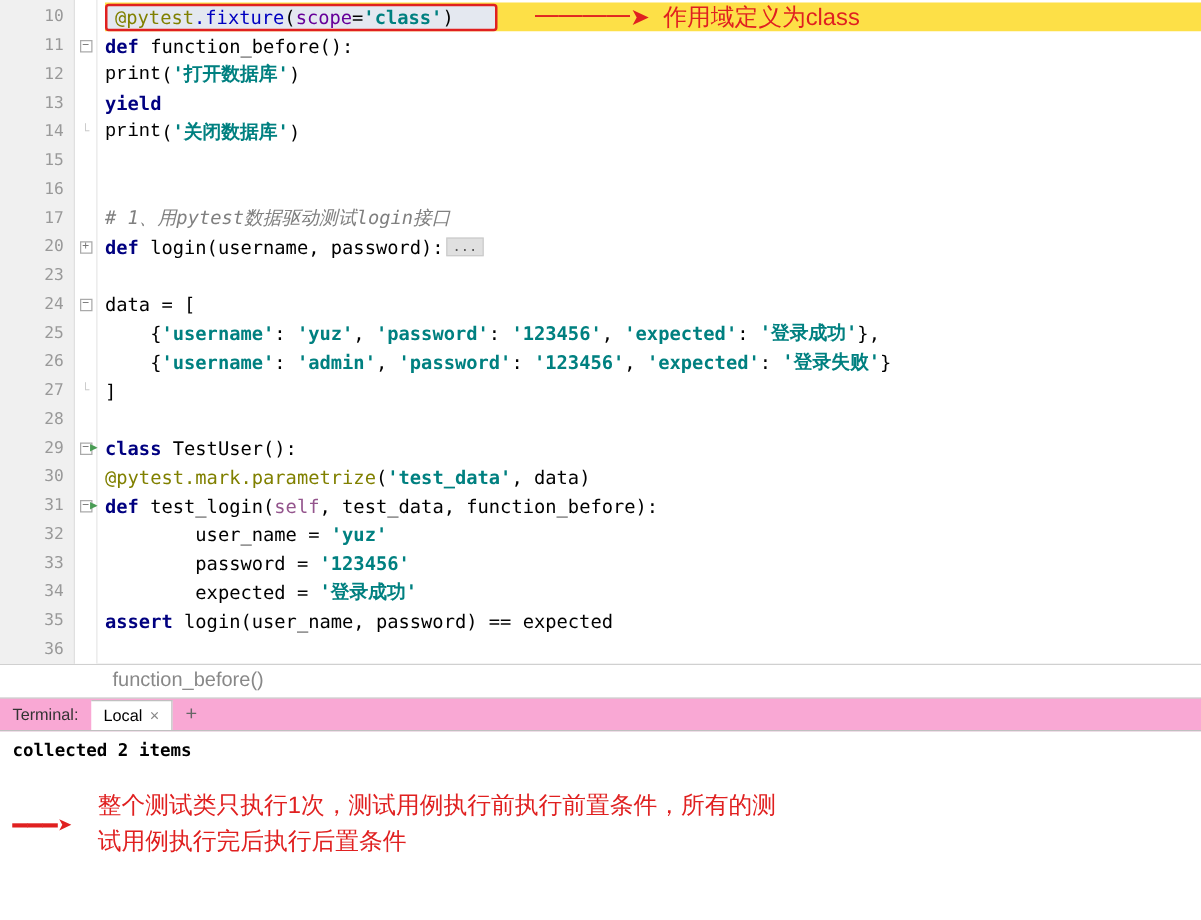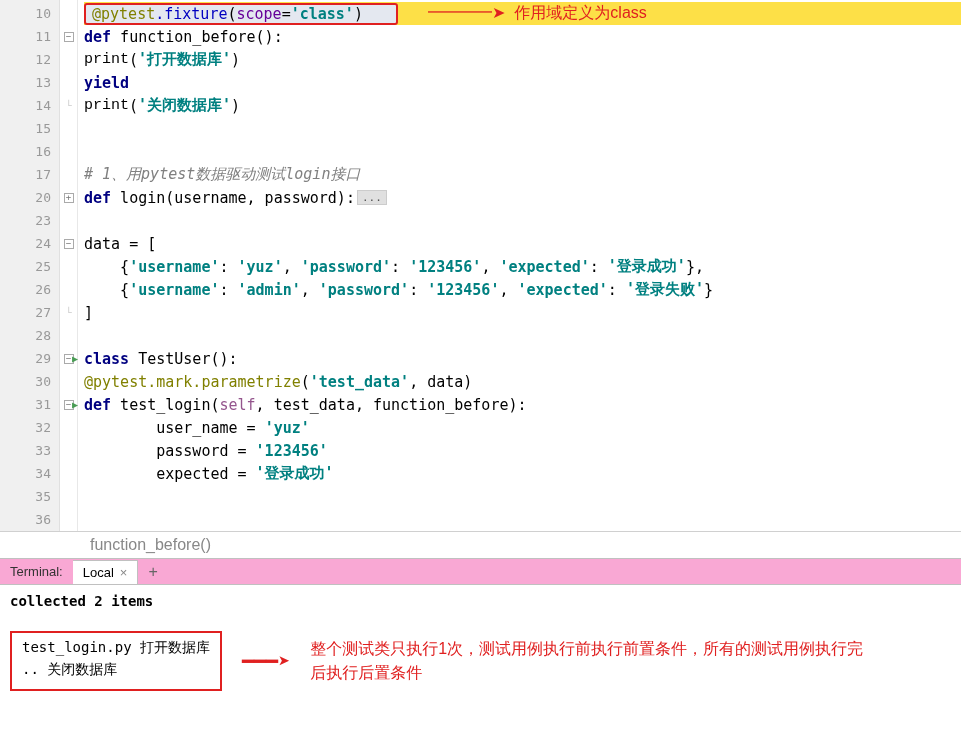--- a/index.html
+++ b/index.html
@@ -16,21 +16,21 @@
 .hl-line { background: #fde047; }
 .kw { color: #000080; font-weight: bold; }
 .fn { color: #000; font-family: Liberation Mono, monospace; }
 .str { color: #008080; font-weight: bold; }
 .param { color: #660099; }
 .decorator { color: #808000; }
 .dec-name { color: #0000c0; }
 .comment { color: #808080; font-style: italic; }
 .self { color: #94558d; }
 .highlight-box { border: 2px solid #e02020; border-radius: 3px; padding: 0 6px; display: inline-block; background: #e4e8f0; }
-.annotation { position: absolute; color: #e02020; font-size: 16px; font-family: "Microsoft YaHei", sans-serif; }
+.annotation { position: absolute; color: #e02020; font-size: 19px; font-family: "Microsoft YaHei", sans-serif; }
 .arrow { color: #e02020; }
 .breadcrumb { background: #fff; border-top: 1px solid #d0d0d0; padding: 4px 90px; color: #888; font-size: 16px; font-family: Arial, sans-serif; }
 .terminal-area { border-top: 1px solid #c0c0c0; }
 .terminal-tabs { background: #f9a8d4; display: flex; align-items: center; height: 26px; font-family: Arial, sans-serif; font-size: 13px; border-bottom: 1px solid #c0c0c0; }
 .term-label { padding: 0 10px; color: #333; }
 .term-tab { background: #fff; padding: 4px 10px; border-top: 1px solid #c0c0c0; border-right: 1px solid #c0c0c0; display: flex; align-items: center; gap: 6px; }
 .term-close { color: #888; cursor: pointer; }
 .term-add { padding: 0 10px; color: #666; font-size: 16px; }
 .terminal-body { padding: 8px 10px; font-family: "SimSun", monospace; font-size: 14px; position: relative; min-height: 130px; }
 .term-line { margin-bottom: 4px; }
@@ -127,39 +127,36 @@
     <div class="code-row"><span>    {</span><span class="str">'username'</span>: <span class="str">'yuz'</span>, <span class="str">'password'</span>: <span class="str">'123456'</span>, <span class="str">'expected'</span>: <span class="str">'登录成功'</span>},</div>
     <div class="code-row"><span>    {</span><span class="str">'username'</span>: <span class="str">'admin'</span>, <span class="str">'password'</span>: <span class="str">'123456'</span>, <span class="str">'expected'</span>: <span class="str">'登录失败'</span>}</div>
     <div class="code-row"><span>]</span></div>
     <div class="code-row"></div>
     <div class="code-row"><span class="kw">class</span><span> TestUser():</span></div>
     <div class="code-row">    <span class="decorator">@pytest.mark.parametrize</span>(<span class="str">'test_data'</span><span>, data)</span></div>
     <div class="code-row">    <span class="kw">def</span><span> test_login(</span><span class="self">self</span><span>, test_data, function_before):</span></div>
     <div class="code-row"><span>        user_name = </span><span class="str">'yuz'</span></div>
     <div class="code-row"><span>        password = </span><span class="str">'123456'</span></div>
     <div class="code-row"><span>        expected = </span><span class="str">'登录成功'</span></div>
+    <div class="code-row">        <span class="kw">assert</span><span> login(user_name, password) == expected</span></div>
     <div class="code-row"></div>
   </div>
 </div>
 
 <div class="breadcrumb">function_before()</div>
 
 <div class="terminal-area">
   <div class="terminal-tabs">
     <span class="term-label">Terminal:</span>
     <div class="term-tab">
       <span>Local</span>
       <span class="term-close">×</span>
     </div>
     <span class="term-add">+</span>
   </div>
   <div class="terminal-body">
     <div class="term-line bold">collected 2 items</div>
     <div style="display:flex; align-items:center; gap:20px;">
-      <div class="term-box">
-        <div class="term-line">test_login.py 打开数据库</div>
-        <div class="term-line">.. 关闭数据库</div>
-      </div>
       <span class="arrow" style="font-size:20px; margin-top:18px;">━━━➤</span>
       <div class="annotation" style="position:static; max-width:560px; line-height:1.5; margin-top:18px;">整个测试类只执行1次，测试用例执行前执行前置条件，所有的测试用例执行完后执行后置条件</div>
     </div>
   </div>
 </div>
 
 </body></html>

